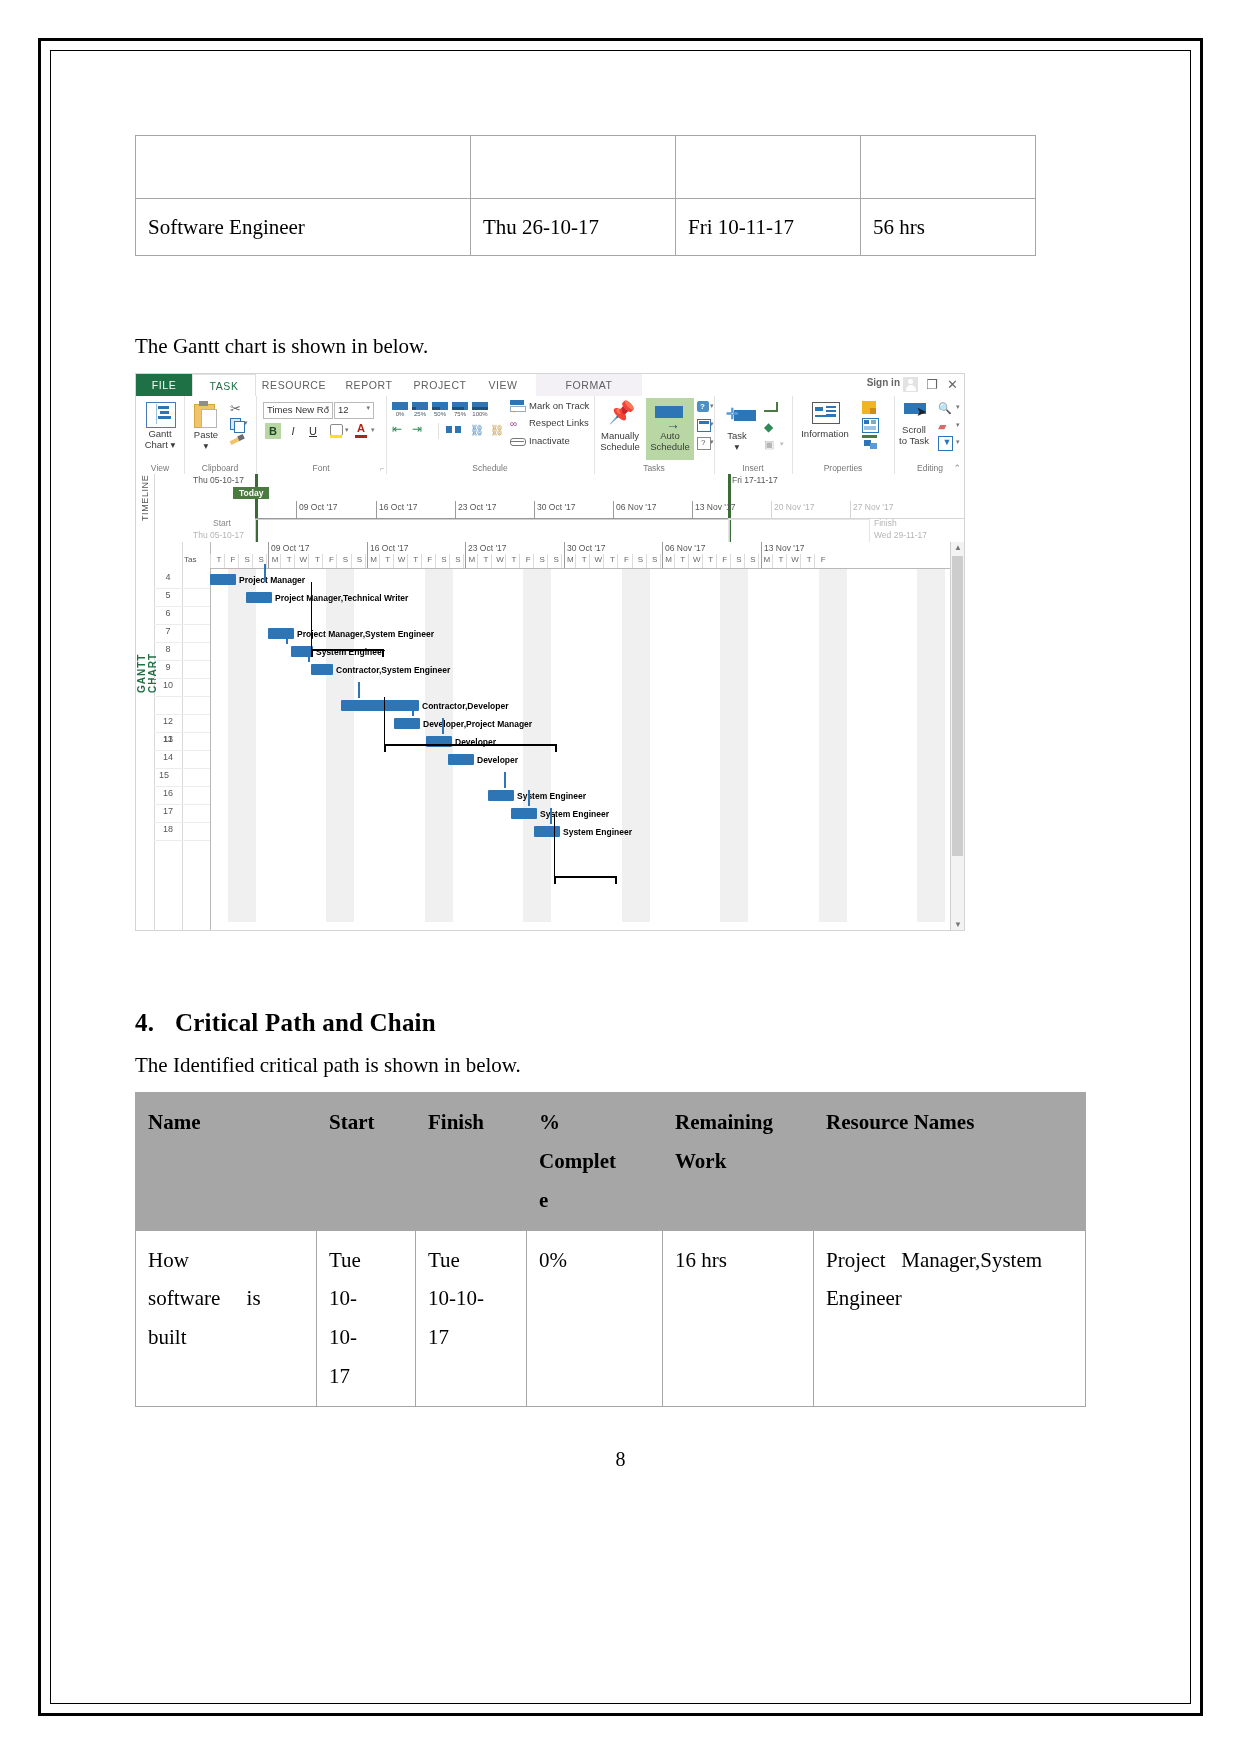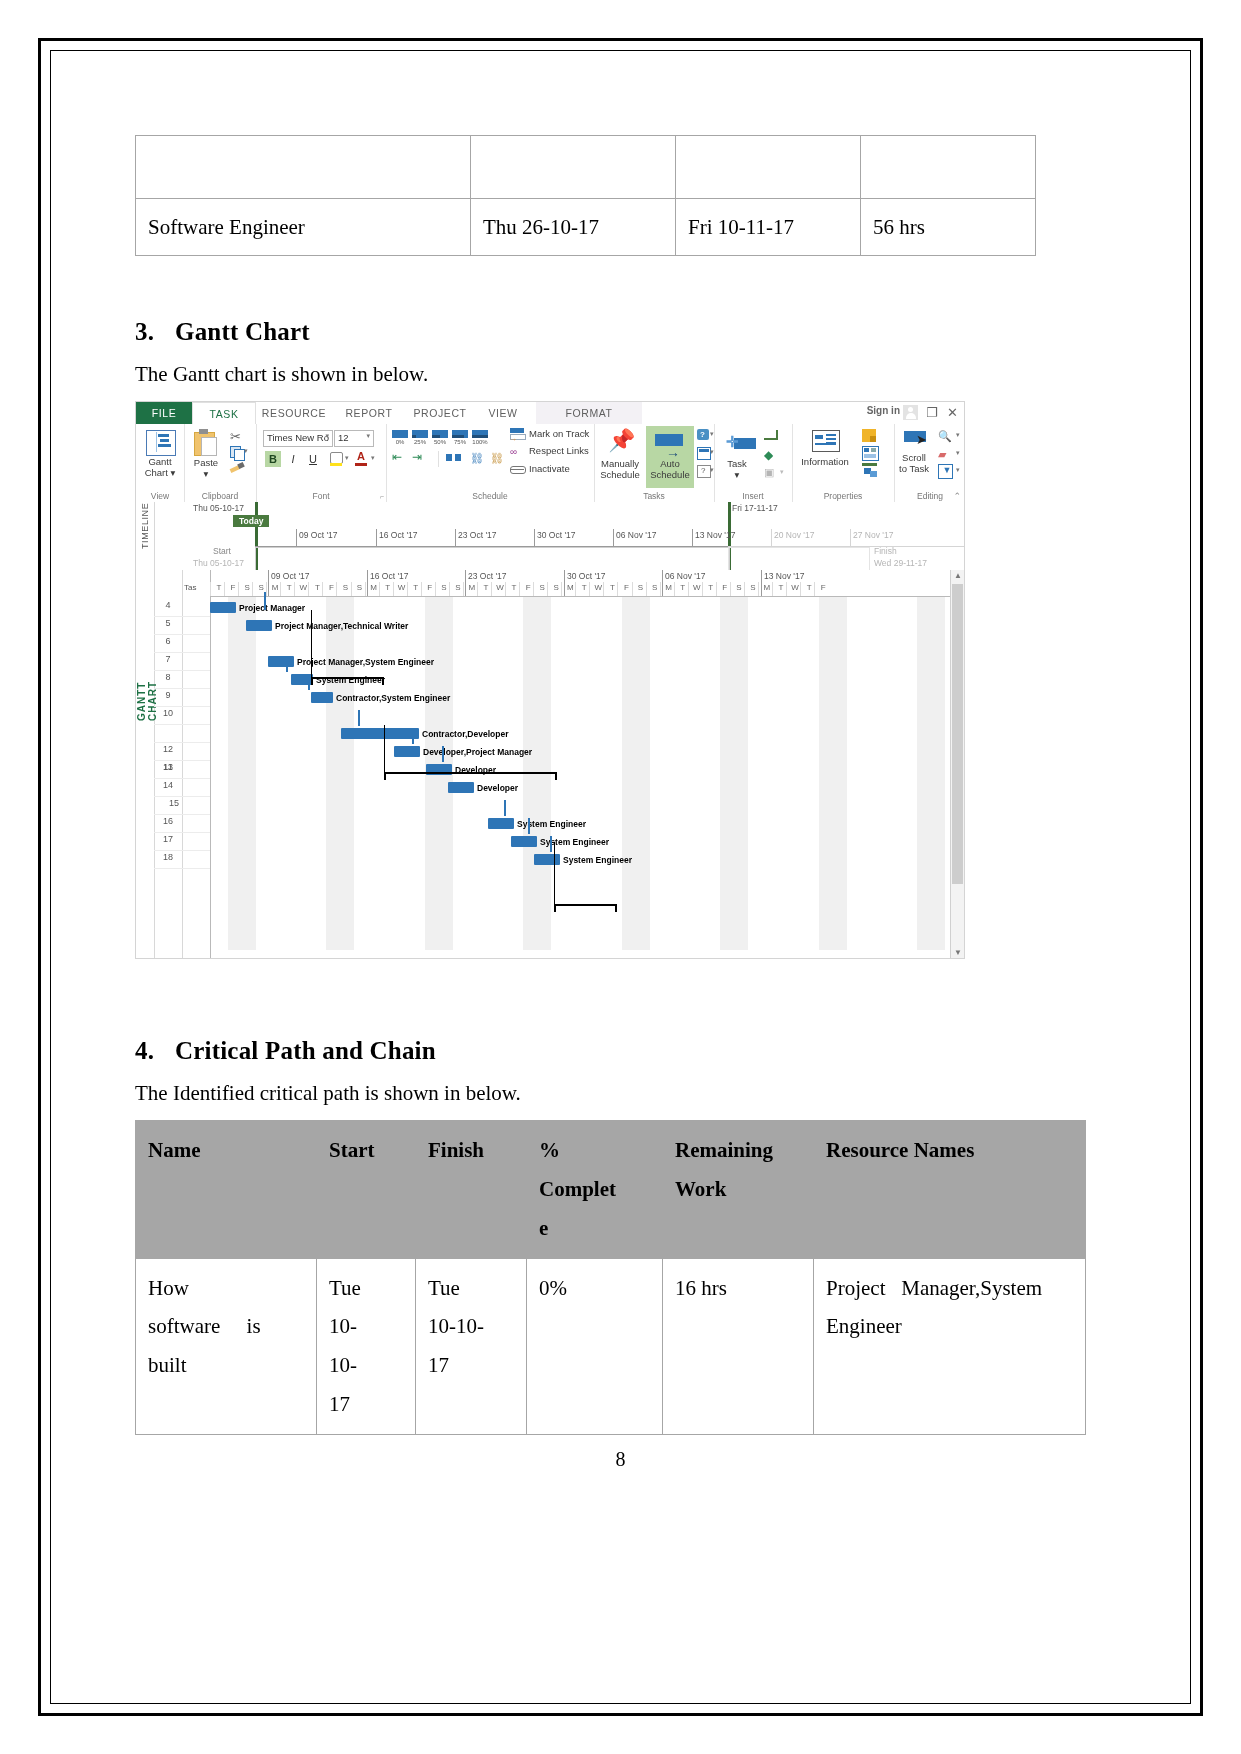--- a/index.html
+++ b/index.html
@@ -232,23 +232,20 @@
     <tr class="data">
       <td class="tt-name">Software Engineer</td>
       <td class="tt-start">Thu 26-10-17</td>
       <td class="tt-finish">Fri 10-11-17</td>
       <td class="tt-hrs">56 hrs</td>
     </tr>
   </tbody>
     </table>
 
   <div style="height:62px"></div>
-  <div class="sec-wrap">
-    <h2 class="sec"><span class="sec-num">3.</span><span>Gantt Chart</span></h2>
-  </div>
   <div style="height:16px"></div>
   <p class="body-text">The Gantt chart is shown in below.</p>
 
   <div style="height:14px"></div>
 
   <div id="msp">
 
     <div class="msp-tabs">
       <div class="msp-tab file">FILE</div>
       <div class="msp-tab active" style="left:56px;width:62px;">TASK</div>
@@ -664,21 +661,21 @@
           <div class="g-id" style="left: 18px; top: 138px;">10</div>
           <div style="position: absolute; left: 18px; top: 154px; width: 56px; height: 1px; background: rgb(236, 236, 236);"></div>
           <div class="g-id" style="left: 18px; top: 160px; margin-top: 32px;">11</div>
           <div style="position: absolute; left: 18px; top: 172px; width: 56px; height: 1px; background: rgb(236, 236, 236);"></div>
           <div class="g-id" style="left: 18px; top: 174px;">12</div>
           <div style="position: absolute; left: 18px; top: 190px; width: 56px; height: 1px; background: rgb(236, 236, 236);"></div>
           <div class="g-id" style="left: 18px; top: 192px;">13</div>
           <div style="position: absolute; left: 18px; top: 208px; width: 56px; height: 1px; background: rgb(236, 236, 236);"></div>
           <div class="g-id" style="left: 18px; top: 210px;">14</div>
           <div style="position: absolute; left: 18px; top: 226px; width: 56px; height: 1px; background: rgb(236, 236, 236);"></div>
-          <div class="g-id" style="left: 24px; top: 228px;">15</div>
+          <div class="g-id" style="left: 14px; top: 228px;">15</div>
           <div style="position: absolute; left: 18px; top: 244px; width: 56px; height: 1px; background: rgb(236, 236, 236);"></div>
           <div class="g-id" style="left: 18px; top: 246px;">16</div>
           <div style="position: absolute; left: 18px; top: 262px; width: 56px; height: 1px; background: rgb(236, 236, 236);"></div>
           <div class="g-id" style="left: 18px; top: 264px;">17</div>
           <div style="position: absolute; left: 18px; top: 280px; width: 56px; height: 1px; background: rgb(236, 236, 236);"></div>
           <div class="g-id" style="left: 18px; top: 282px;">18</div>
           <div style="position: absolute; left: 18px; top: 298px; width: 56px; height: 1px; background: rgb(236, 236, 236);"></div>
         </div>
 
       <div id="gantt-bars">

